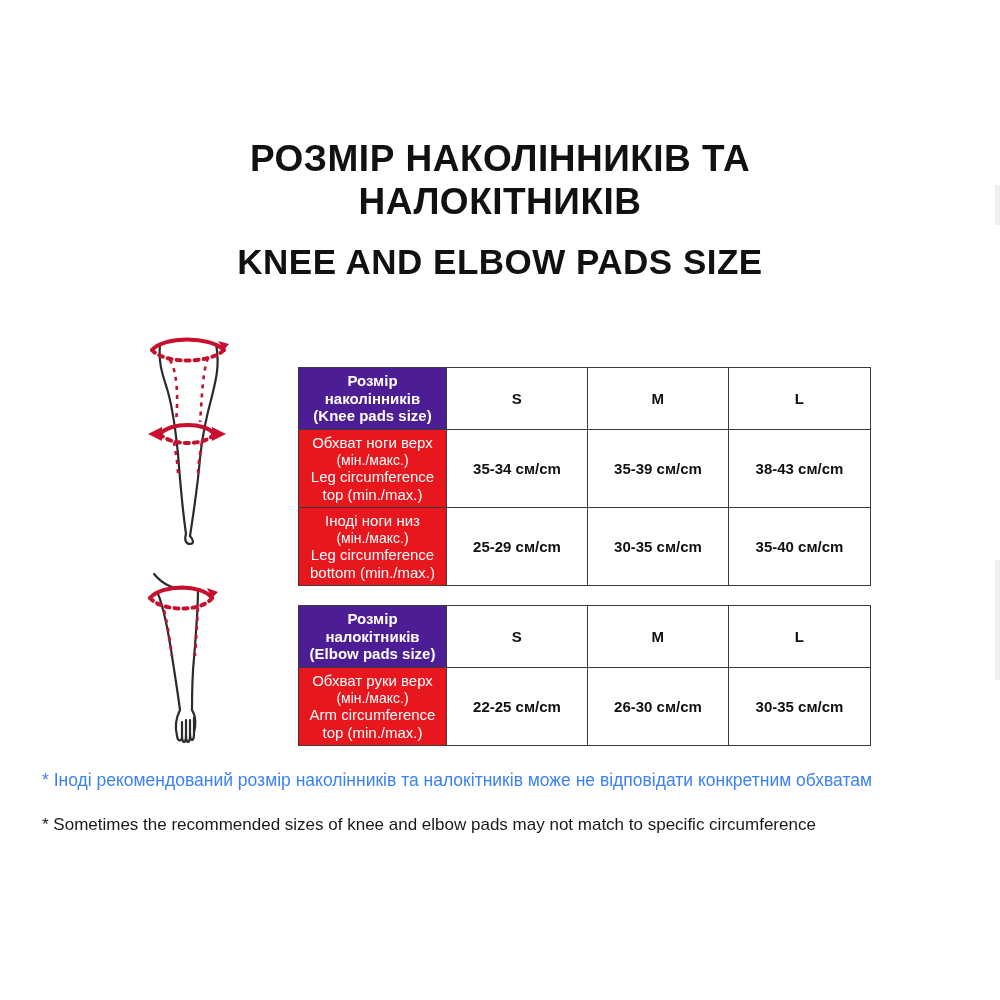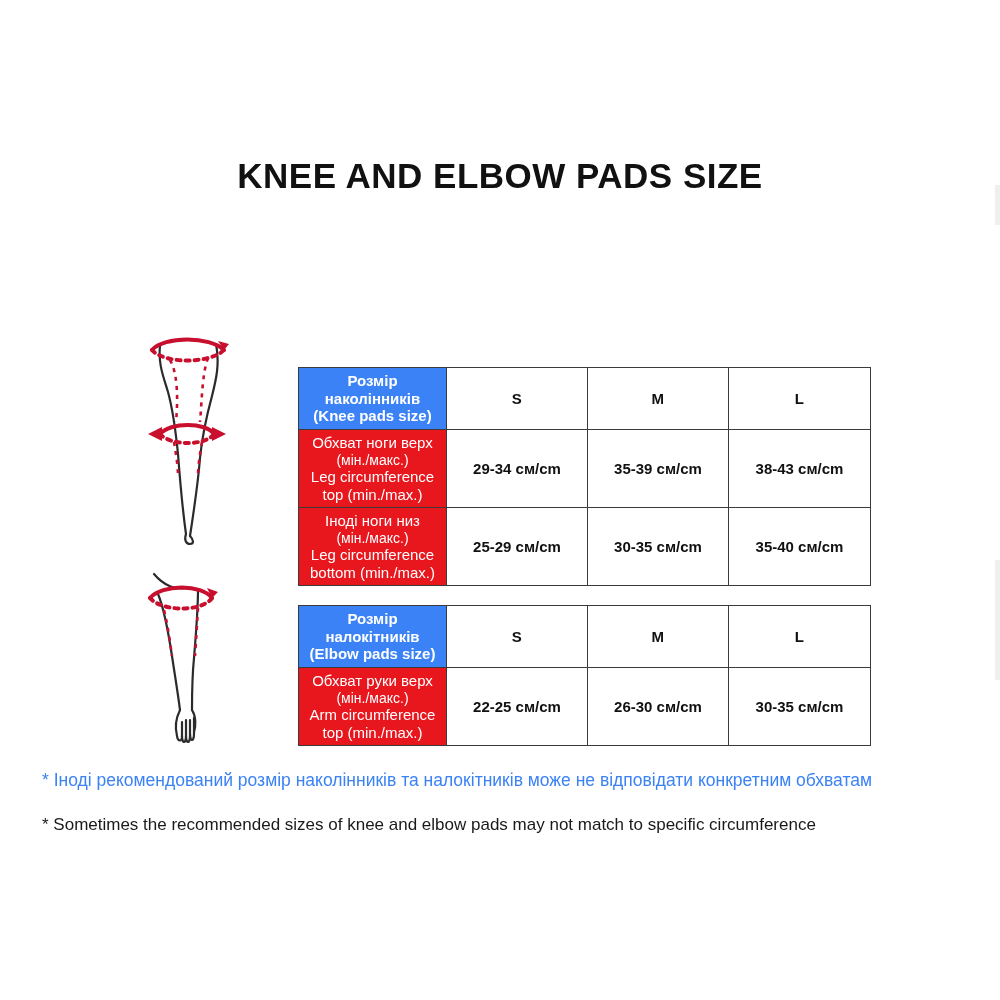--- a/index.html
+++ b/index.html
@@ -75,21 +75,21 @@
     font-size: 15px;
     color: #111;
     padding: 4px 2px;
   }
   .size-table col.c-label { width: 148px; }
   .size-table col.c-s { width: 141px; }
   .size-table col.c-m { width: 141px; }
   .size-table col.c-l { width: 142px; }
 
   .hdr-red {
-    background: #3b82f6;
+    background: #4c1d95;
     color: #ffffff !important;
     font-weight: bold;
     font-size: 13.5px;
     line-height: 1.18;
     padding: 6px 4px;
   }
   .hdr-red .sub {
     font-weight: bold;
   }
   .lbl-red {
@@ -141,20 +141,24 @@
 </style>
 </head>
 <body>
 
 <div class="page">
 
   <div class="edge-mark edge-1"></div>
   <div class="edge-mark edge-2"></div>
 
   <div class="titles">
+    <div class="title-ua">
+      <div>РОЗМІР НАКОЛІННИКІВ ТА</div>
+      <div>НАЛОКІТНИКІВ</div>
+    </div>
     <div class="title-en">KNEE AND ELBOW PADS SIZE</div>
   </div>
 
   <div class="illustration illu-leg">
     <svg width="170" height="220" viewBox="0 0 170 220" xmlns="http://www.w3.org/2000/svg">
       <g fill="none" stroke="#2b2b2b" stroke-width="2.2" stroke-linecap="round">
         <path d="M40 16 C 38 35, 44 48, 48 62 C 54 84, 56 104, 58 124 C 60 150, 62 176, 66 204"></path>
         <path d="M96 14 C 100 34, 96 50, 92 66 C 86 88, 82 108, 80 128 C 78 154, 74 180, 70 206"></path>
         <path d="M66 204 C 64 210, 66 214, 70 214 C 74 214, 74 210, 70 206"></path>
       </g>
@@ -222,21 +226,21 @@
         <td class="size-col">M</td>
         <td class="size-col">L</td>
       </tr>
       <tr>
         <td class="lbl-red">
           <div class="l1">Обхват ноги верх</div>
           <div class="l2">(мін./макс.)</div>
           <div class="l3">Leg circumference</div>
           <div class="l3">top (min./max.)</div>
         </td>
-        <td class="val">29-34 см/cm</td>
+        <td class="val">35-34 см/cm</td>
         <td class="val">35-39 см/cm</td>
         <td class="val">38-43 см/cm</td>
       </tr>
       <tr>
         <td class="lbl-red">
           <div class="l1">Іноді ноги низ</div>
           <div class="l2">(мін./макс.)</div>
           <div class="l3">Leg circumference</div>
           <div class="l3">bottom (min./max.)</div>
         </td>

